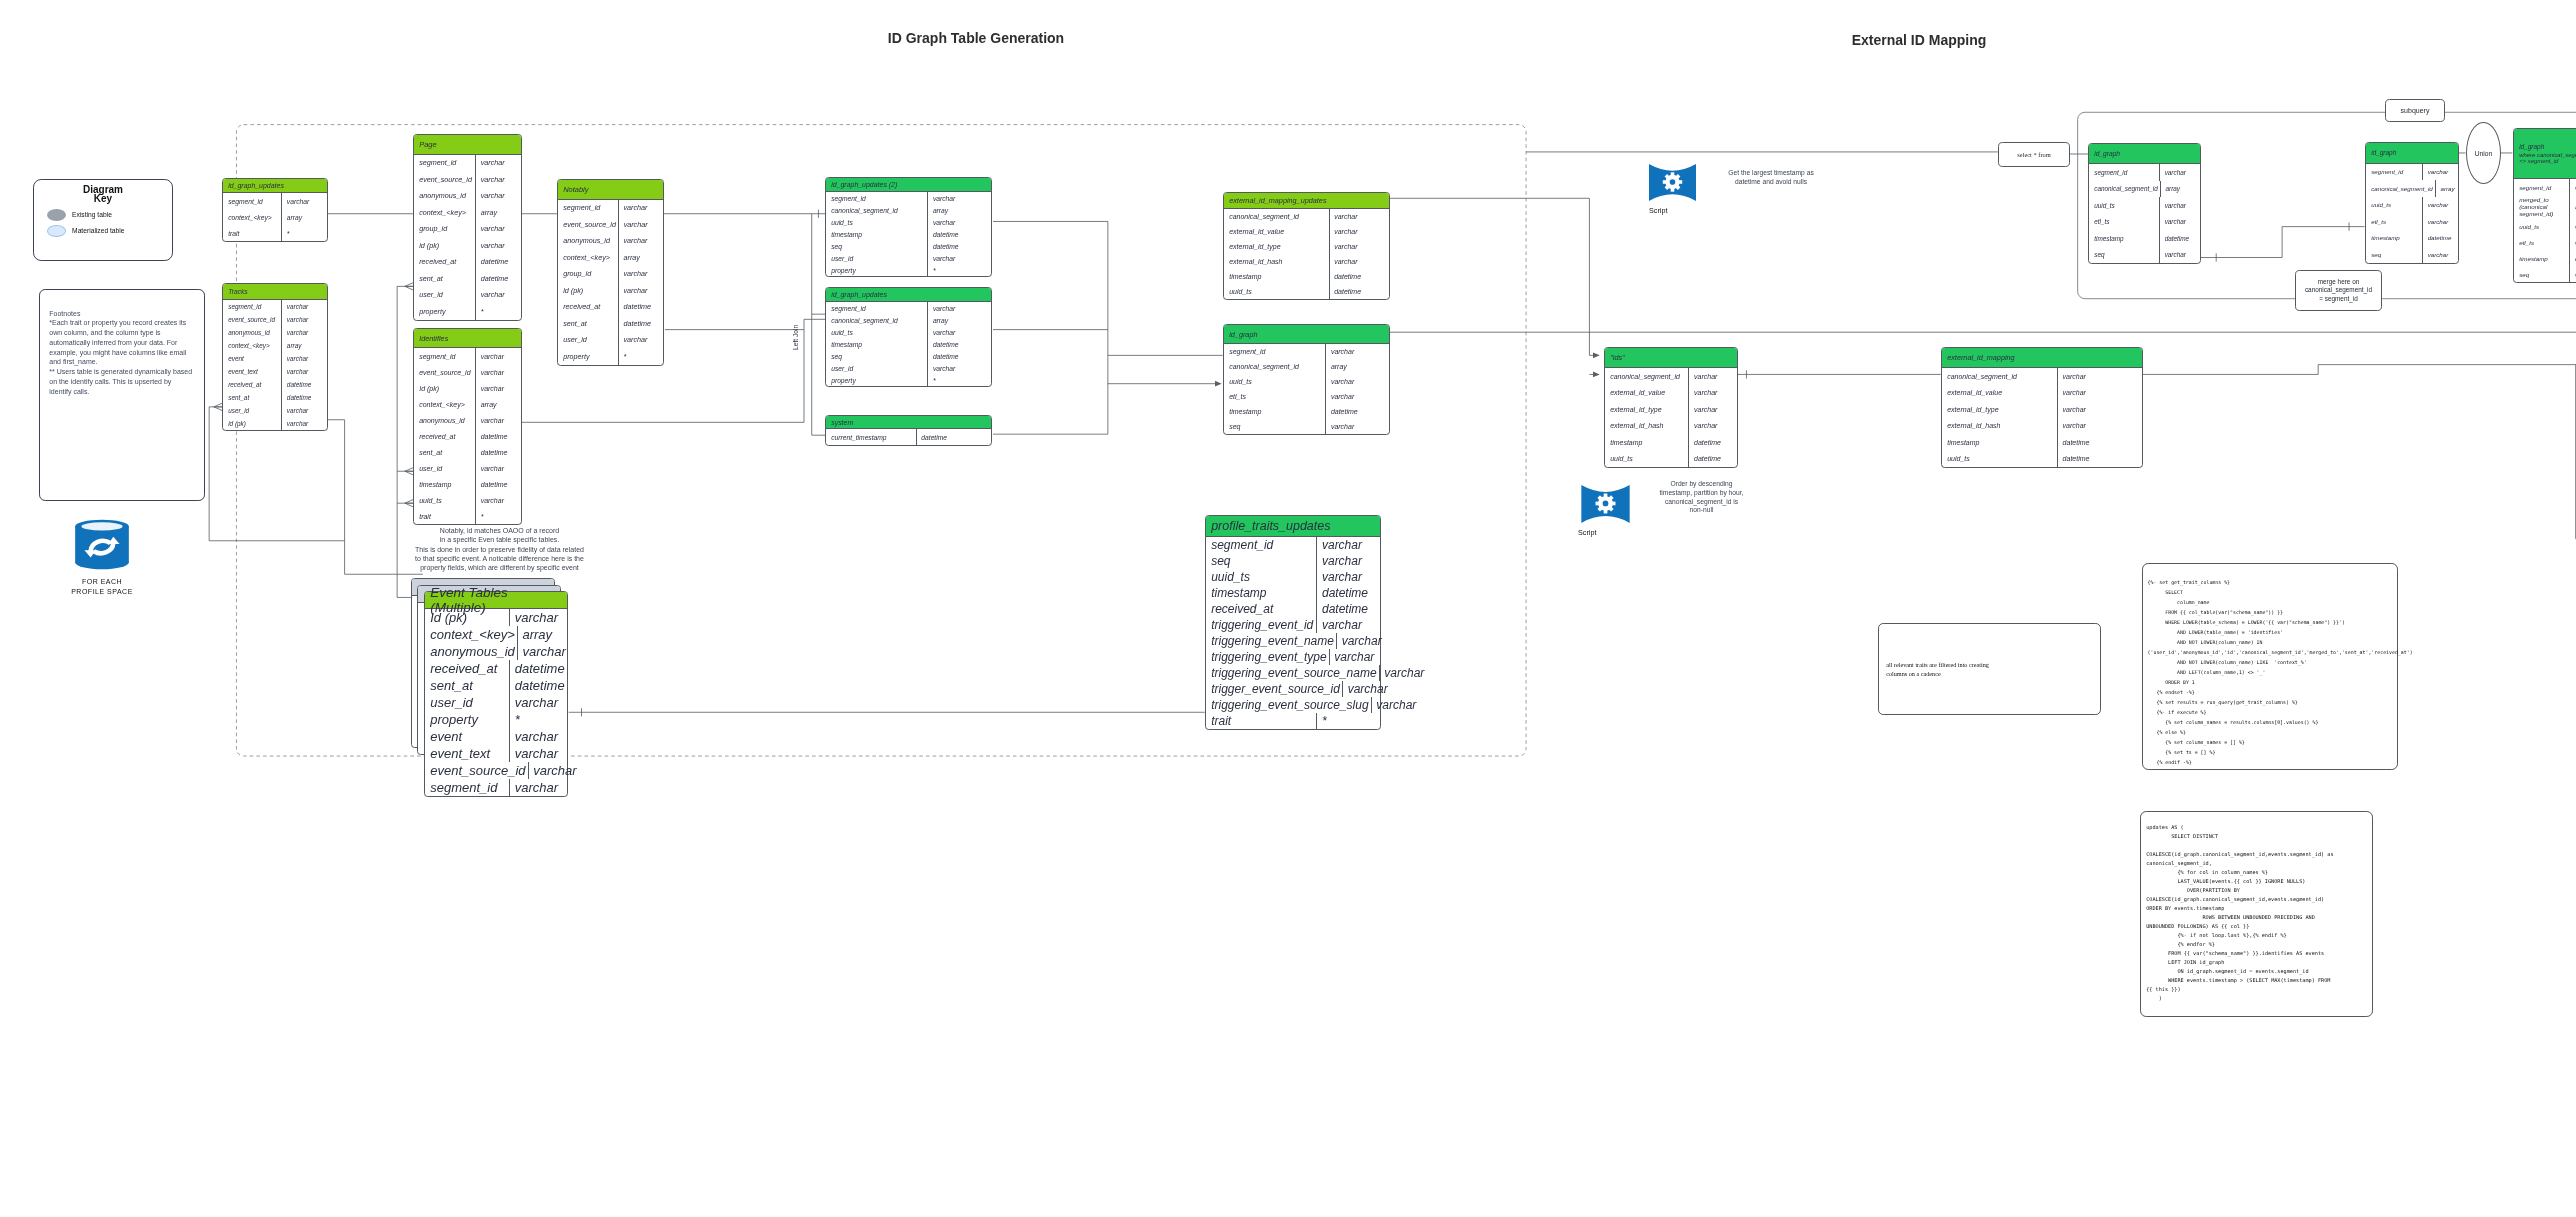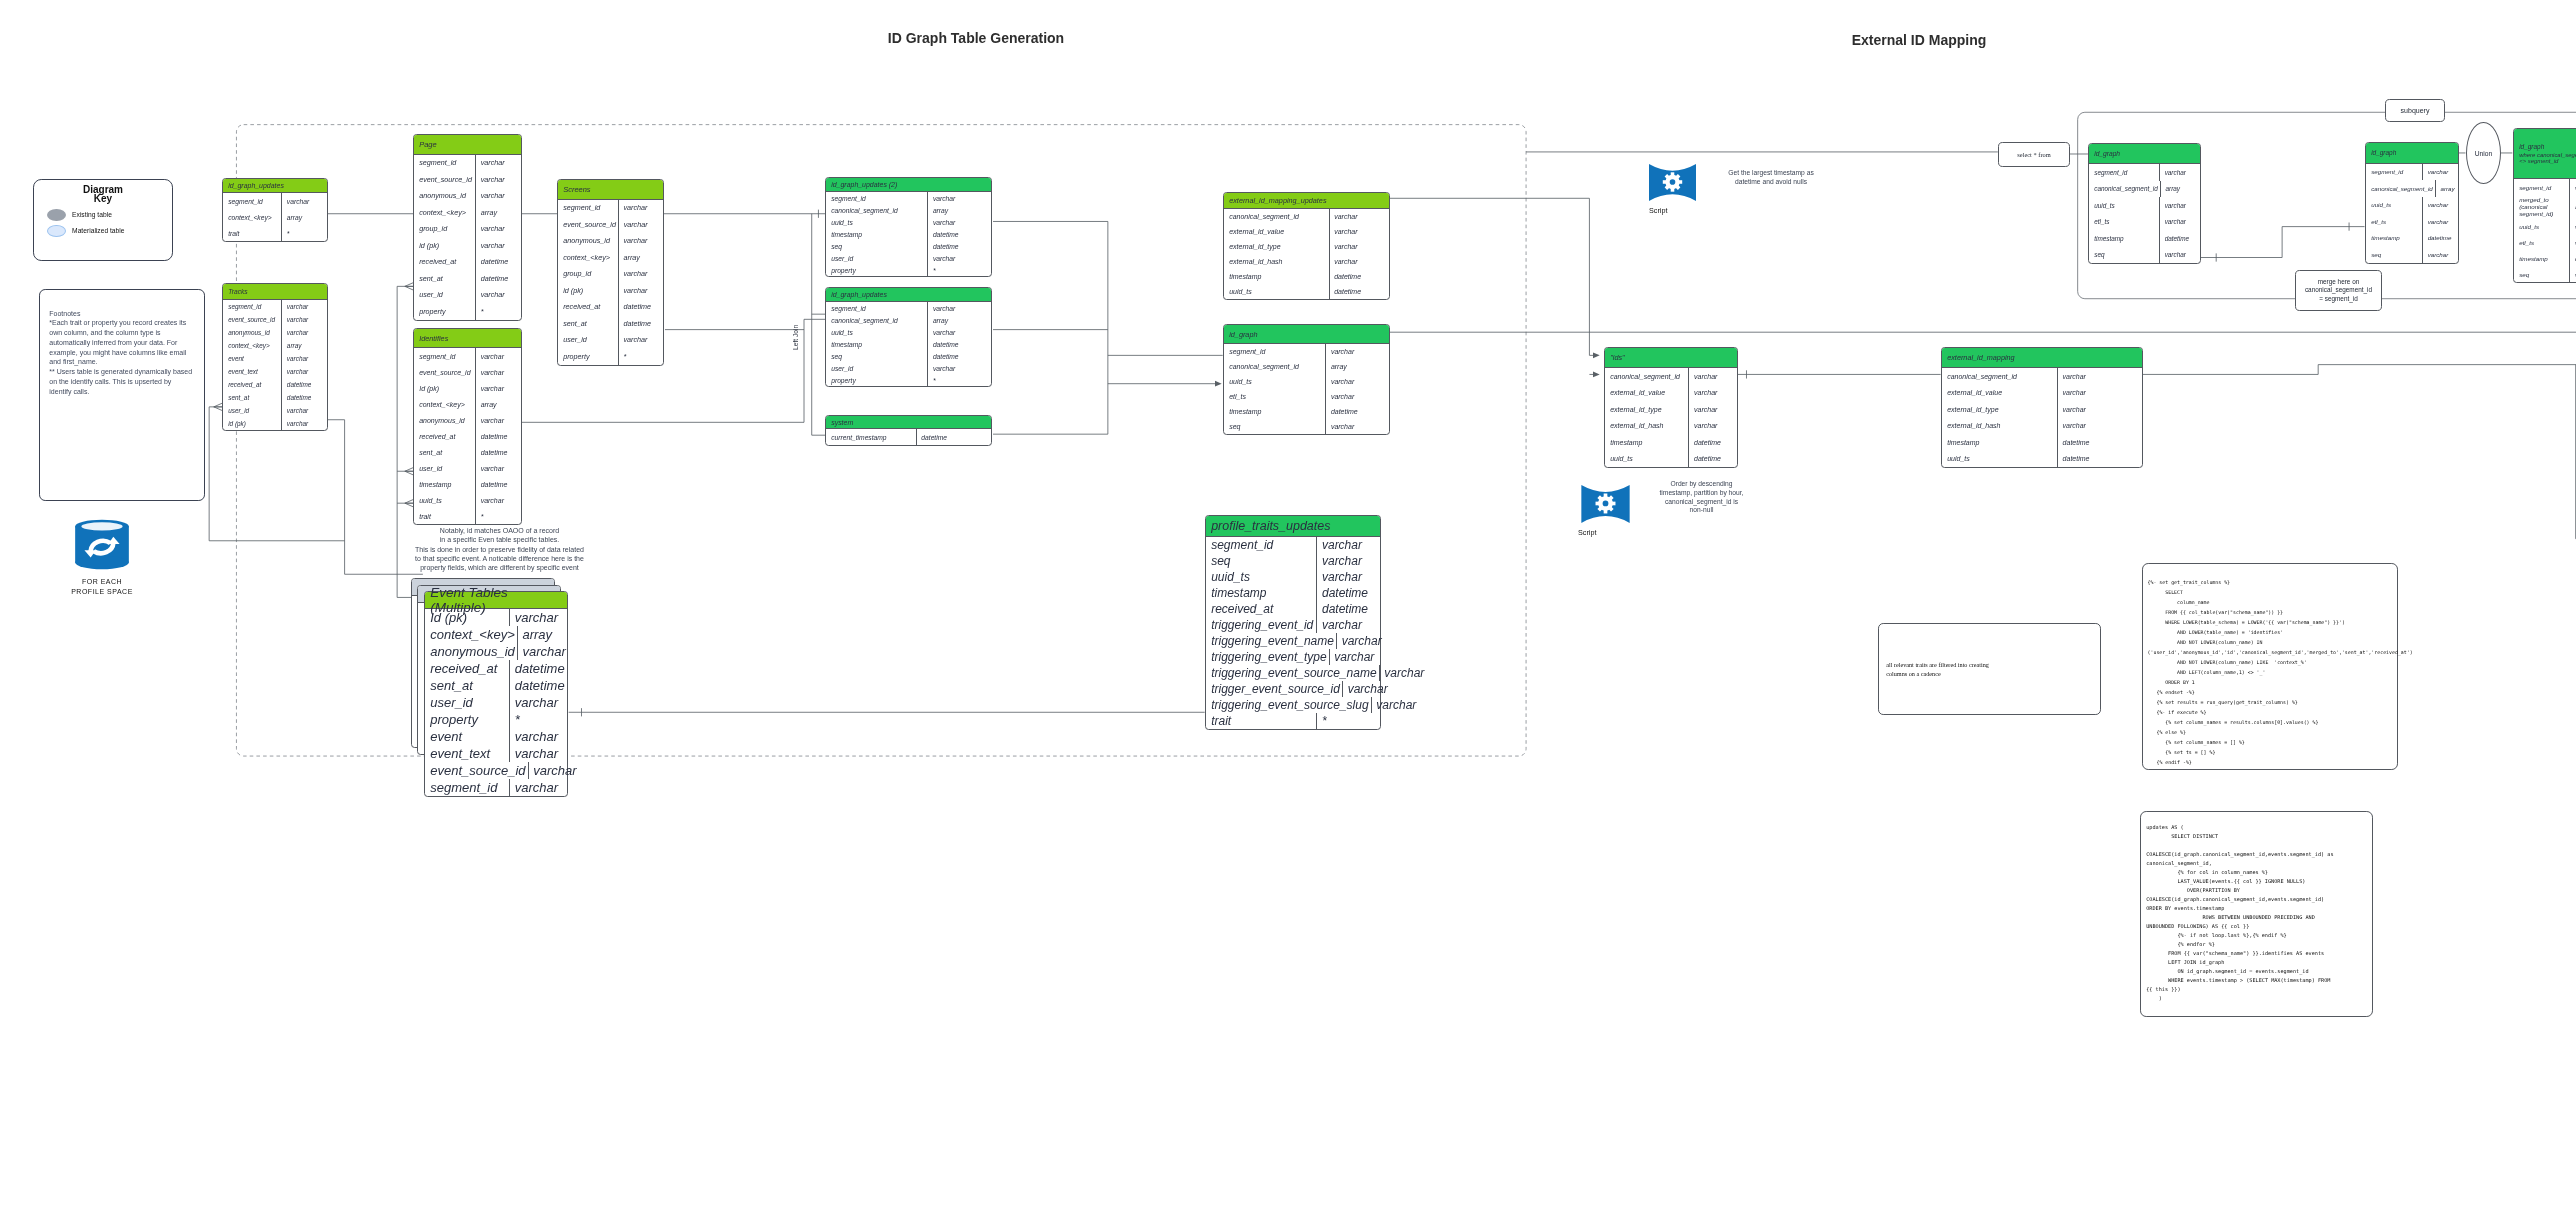--- a/index.html
+++ b/index.html
@@ -400,21 +400,21 @@
         <div class="et-n">uuid_ts</div>
         <div class="et-t">varchar</div>
       </div>
       <div class="et-r">
         <div class="et-n">trait</div>
         <div class="et-t">*</div>
       </div>
     </div>
   <div class="etable existing" style="left:557px;top:179px;width:107px;--hh:19.6px;--rh:16.5px;font-size:7.2px;--nw:58%">
       <div class="et-h">
-        <div>Screens</div>
+        <div>Notably</div>
       </div>
       <div class="et-r">
         <div class="et-n">segment_id</div>
         <div class="et-t">varchar</div>
       </div>
       <div class="et-r">
         <div class="et-n">event_source_id</div>
         <div class="et-t">varchar</div>
       </div>
       <div class="et-r">

